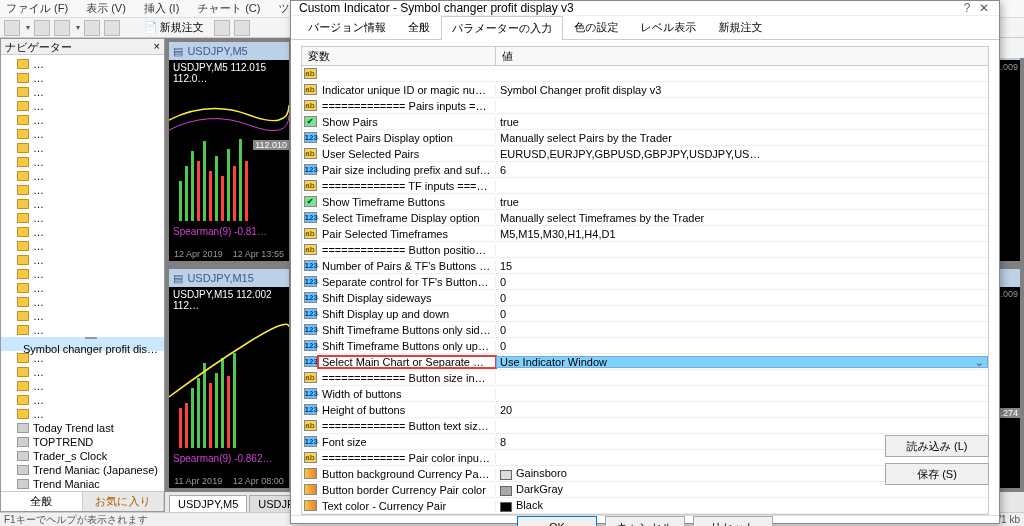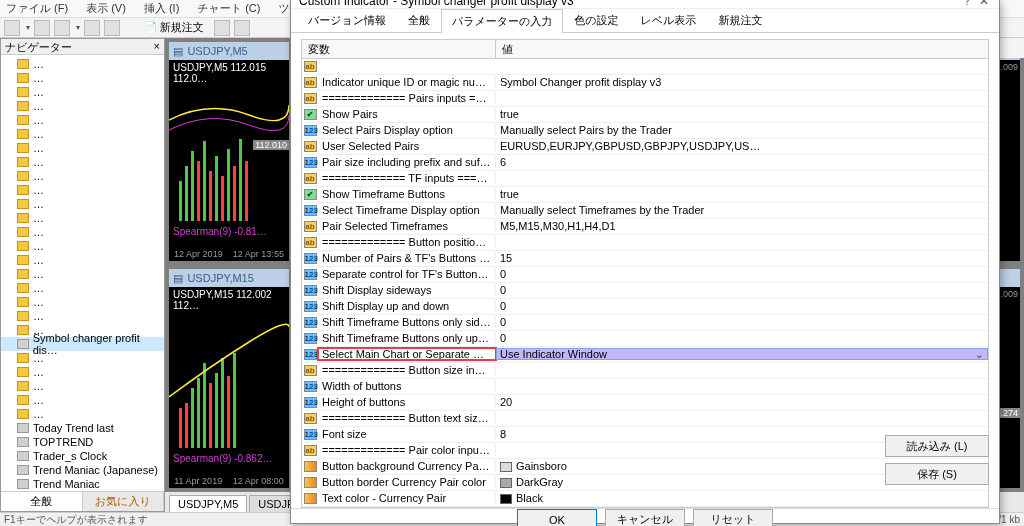--- a/index.html
+++ b/index.html
@@ -12,21 +12,21 @@
 
 .toolbar { height: 20px; background: #f4f4f4; display: flex; align-items: center; gap: 4px; padding: 0 4px; border-bottom: 1px solid #ccc; }
 .tb-icon { width: 16px; height: 16px; background: #e0e0e0; border: 1px solid #bbb; display: inline-block; }
 .tb-btn { font-size: 11px; padding: 1px 6px; display:flex; align-items:center; gap:2px;}
 
 
 .navigator { position: absolute; left: 0; top: 38px; width: 165px; bottom: 14px; background: #fff; border: 1px solid #999; display: flex; flex-direction: column; }
 .nav-title { height: 16px; background: #f0f0f0; font-size: 11px; padding: 1px 4px; display: flex; justify-content: space-between; border-bottom: 1px solid #ccc; }
 .nav-body { flex: 1; overflow: hidden; padding-top: 2px; }
 .nav-item { display: flex; align-items: center; height: 14px; padding-left: 16px; gap: 4px; font-size: 11px; }
-.nav-item.sel { background: #cce8ff; }
+.nav-item.sel { background: #cce8ff; flex-direction: column; }
 .nav-folder { width: 12px; height: 10px; background: #f5c842; display: inline-block; border:1px solid #c89020;}
 .nav-ind { width: 12px; height: 10px; background: #d0d0d0; display: inline-block; border:1px solid #999;}
 .nav-tabs { display:flex; height:20px; border-top:1px solid #ccc; align-items:center;}
 .nav-tab { flex:1; text-align:center; font-size:11px; padding:2px 0; border-right:1px solid #ccc;}
 .nav-tab.active { background:#fff; }
 .nav-tab:not(.active){ background:#e8e8e8; color:#b06000;}
 
 
 .charts { position: absolute; left: 165px; top: 38px; right: 0; bottom: 14px; background: #808080; display: flex; flex-direction: column; }
 .chart-row { flex: 1; display: flex; gap: 4px; padding: 4px; }
@@ -44,21 +44,21 @@
 .chart-price-tag { position:absolute; right:0; background:#888; color:#fff; font-size:9px; padding:0 2px;}
 .chart-sub { position:absolute; bottom:24px; left:4px; font-size:10px; color:#d040d0;}
 .chart-tabs { height:20px; background:#e8e8e8; display:flex; align-items:flex-end; padding-left:4px; gap:2px;}
 .chart-tab { background:#fff; font-size:11px; padding:2px 8px; border:1px solid #aaa; border-bottom:none;}
 .chart-tab.inactive { background:#ddd; }
 
 
 .right-tools { position:absolute; right:0; top:38px; width:180px; height:20px; background:#f4f4f4; display:flex; gap:2px; padding:0 4px; align-items:center; z-index:1;}
 
 
-.dialog { position: absolute; left: 290px; top: 0; width: 710px; height: 524px; background: #fff; border: 1px solid #888; box-shadow: 2px 2px 8px rgba(0,0,0,0.3); z-index: 10; display: flex; flex-direction: column; justify-content: center; }
+.dialog { position: absolute; left: 290px; top: 0; width: 710px; height: 524px; background: #fff; border: 1px solid #888; box-shadow: 2px 2px 8px rgba(0,0,0,0.3); z-index: 10; display: flex; flex-direction: column; }
 .dlg-title { height: 28px; background: #fff; display: flex; align-items: center; padding: 0 8px; font-size: 12px; border-bottom: 1px solid #eee; }
 .dlg-title-text { flex: 1; }
 .dlg-close { width: 14px; text-align:center; color:#555;}
 .dlg-help { width:20px; text-align:center; color:#666;}
 .dlg-tabs { height: 24px; display: flex; padding: 0 6px; border-bottom: 1px solid #ccc; align-items: flex-end; }
 .dlg-tab { padding: 4px 10px; font-size: 11px; border: 1px solid transparent; border-bottom: none; }
 .dlg-tab.active { background: #fff; border-color: #ccc; position: relative; top: 1px; }
 .dlg-body { flex: 1; padding: 6px 10px 0 10px; display: flex; flex-direction: column; }
 .prop-header { display: flex; height: 20px; border: 1px solid #ccc; background: #f8f8f8; }
 .prop-header .col1 { width: 194px; padding: 2px 6px; font-size: 11px; border-right: 1px solid #ccc; }
@@ -67,21 +67,21 @@
 .prop-row { display: flex; height: 16px; border-bottom: 1px solid #eee; align-items:center;}
 .prop-row .icon { width: 16px; display: flex; align-items: center; justify-content: center; }
 .pi { width: 13px; height: 11px; border: 1px solid #888; font-size: 8px; text-align: center; line-height: 9px; font-weight: bold; }
 .pi-ab { background: #f5d060; color:#806000;}
 .pi-123 { background: #6fbfff; color:#004080;}
 .pi-tf { background: #7ee090; color:#005020;}
 .pi-col { background: linear-gradient(90deg,#f5c842,#f08030); }
 .prop-row .pname { width: 178px; padding: 0 4px; font-size: 11px; white-space: nowrap; overflow: hidden; text-overflow: ellipsis; border-right:1px solid #eee;}
 .prop-row .pval { flex: 1; padding: 0 4px; font-size: 11px; white-space: nowrap; overflow: hidden; text-overflow: ellipsis; position:relative;}
 .prop-row.highlight .pname { outline: 2px solid #e04040; outline-offset:-1px;}
-.prop-row.highlight .pval { outline: 1px solid #7aa7dd; outline-offset:-1px; background:#c4b5fd;}
+.prop-row.highlight .pval { outline: 1px solid #7aa7dd; outline-offset:-1px; background:#7dd3fc;}
 .color-swatch { display:inline-block; width:12px; height:10px; border:1px solid #666; margin-right:4px; vertical-align:middle;}
 .dlg-side { position: absolute; right: 10px; bottom: 38px; display: flex; flex-direction: column; gap: 6px; }
 .dlg-side button { width: 104px; height: 22px; font-size: 11px; background: #f0f0f0; border: 1px solid #aaa; }
 .dlg-footer { height: 34px; display: flex; justify-content: center; align-items: center; gap: 8px; border-top: 1px solid #ddd; }
 .dlg-footer button { width: 80px; height: 22px; font-size: 11px; background: #f0f0f0; border: 1px solid #aaa; }
 .dlg-footer button.primary { border: 1px solid #0078d7; }
 
 
 .statusbar { position:absolute; left:0; right:0; bottom:0; height:14px; background:#f0f0f0; border-top:1px solid #ccc; font-size:10px; padding:0 4px; color:#555; display:flex; justify-content:space-between; align-items:center;}
 .statusbar .conn { display:flex; align-items:center; gap:4px;}

